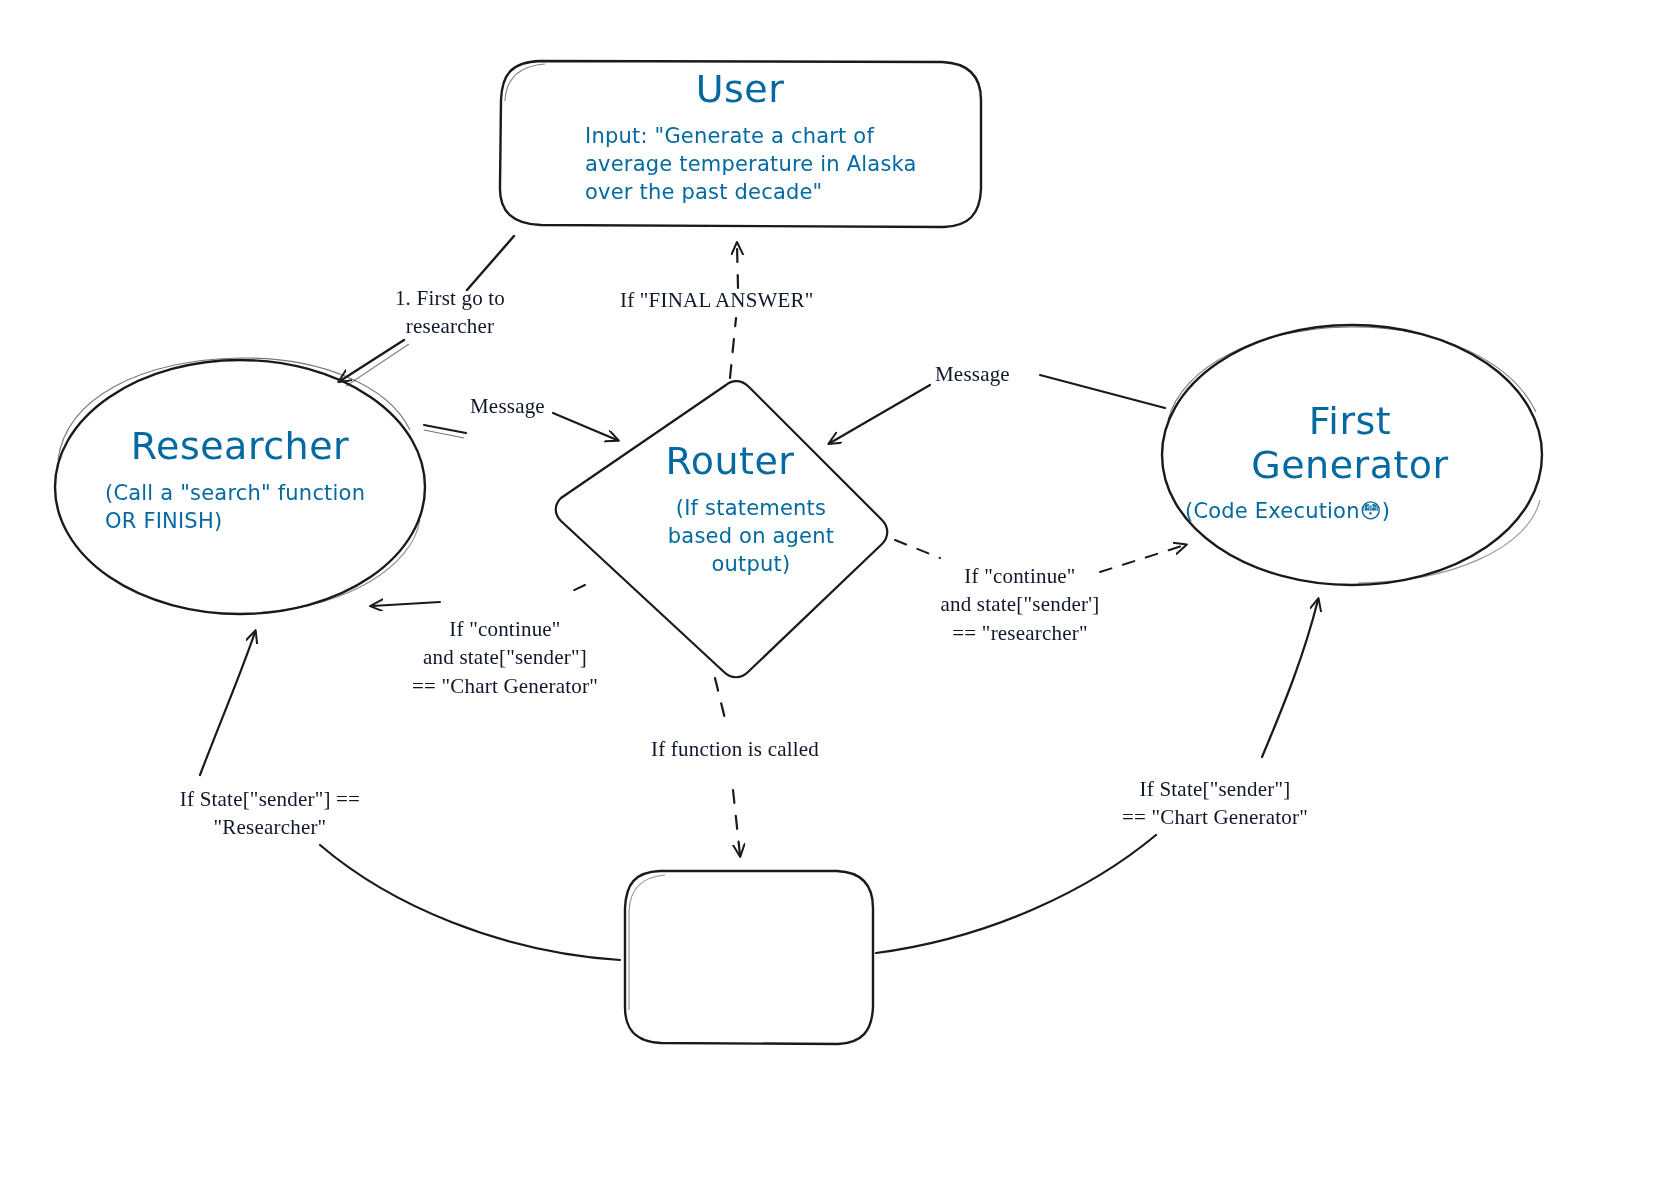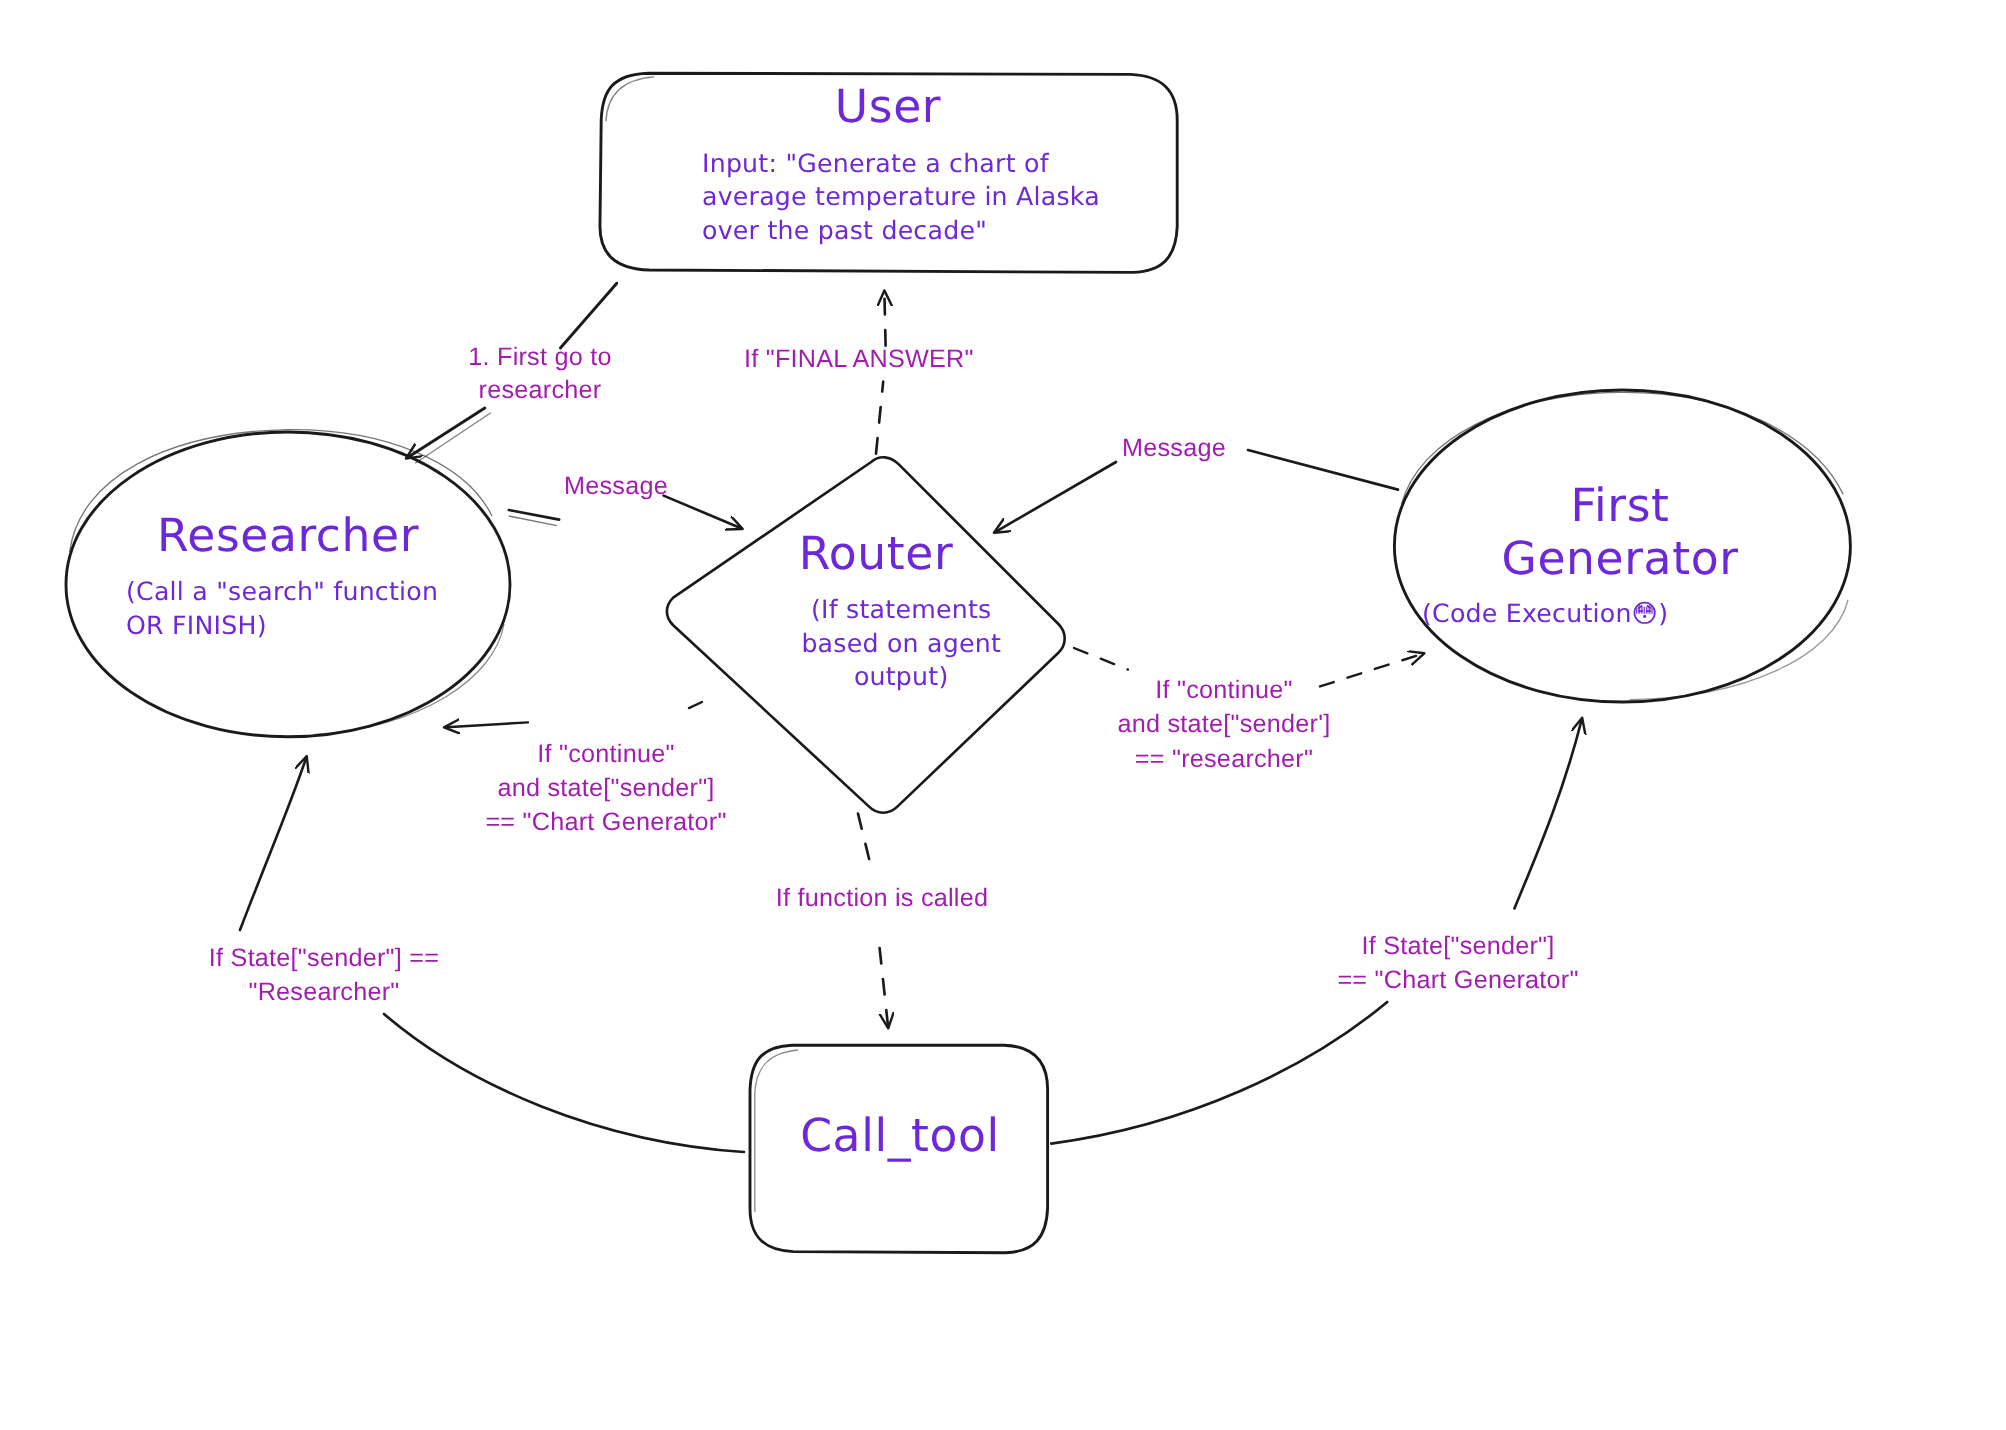--- a/index.html
+++ b/index.html
@@ -21,44 +21,44 @@
   svg.layer {
     position: absolute;
     left: 0;
     top: 0;
     width: 1672px;
     height: 1192px;
   }
   .node-text {
     position: absolute;
     text-align: center;
-    color: #6d28d9;
+    color: #0369a1;
     font-family: "DejaVu Sans", sans-serif;
     pointer-events: none;
   }
   .node-title {
     font-size: 38px;
     line-height: 1.15;
     letter-spacing: 0.5px;
     font-weight: 400;
   }
   .node-sub {
     font-size: 21px;
     line-height: 1.35;
     margin-top: 10px;
     letter-spacing: 0.2px;
   }
   .edge-label {
     position: absolute;
-    color: #a21caf;
+    color: #0f172a;
     font-size: 21px;
     line-height: 1.35;
     letter-spacing: 0.2px;
     text-align: center;
-    font-family: Liberation Sans, sans-serif;
+    font-family: Liberation Serif, serif;
     white-space: pre-line;
     pointer-events: none;
   }
   
   #user-text      { left: 505px; top: 68px;  width: 470px; }
   #user-text .node-sub { text-align: left; padding-left: 80px; }
   #researcher-text{ left: 60px;  top: 425px; width: 360px; }
   #researcher-text .node-sub { text-align: left; padding-left: 45px; }
   #router-text    { left: 600px; top: 440px; width: 260px; }
   #router-text .node-sub { text-align: center; padding-left: 42px; }
@@ -188,23 +188,20 @@
 based on agent
 output)</div>
   </div>
 
   <div class="node-text" id="chartgen-text">
     <div class="node-title" style="white-space: pre-line;">First
 Generator</div>
     <div class="node-sub" style="white-space: pre-line;">(Code Execution😳)</div>
   </div>
 
-  <div class="node-text" id="calltool-text">
-    <div class="node-title">Call_tool</div>
-  </div>
 
   <div class="edge-label" id="lbl-first-go">1. First go to
 researcher</div>
 
   <div class="edge-label" id="lbl-final">If "FINAL ANSWER"</div>
 
   <div class="edge-label" id="lbl-msg-left">Message</div>
 
   <div class="edge-label" id="lbl-msg-right">Message</div>
 

